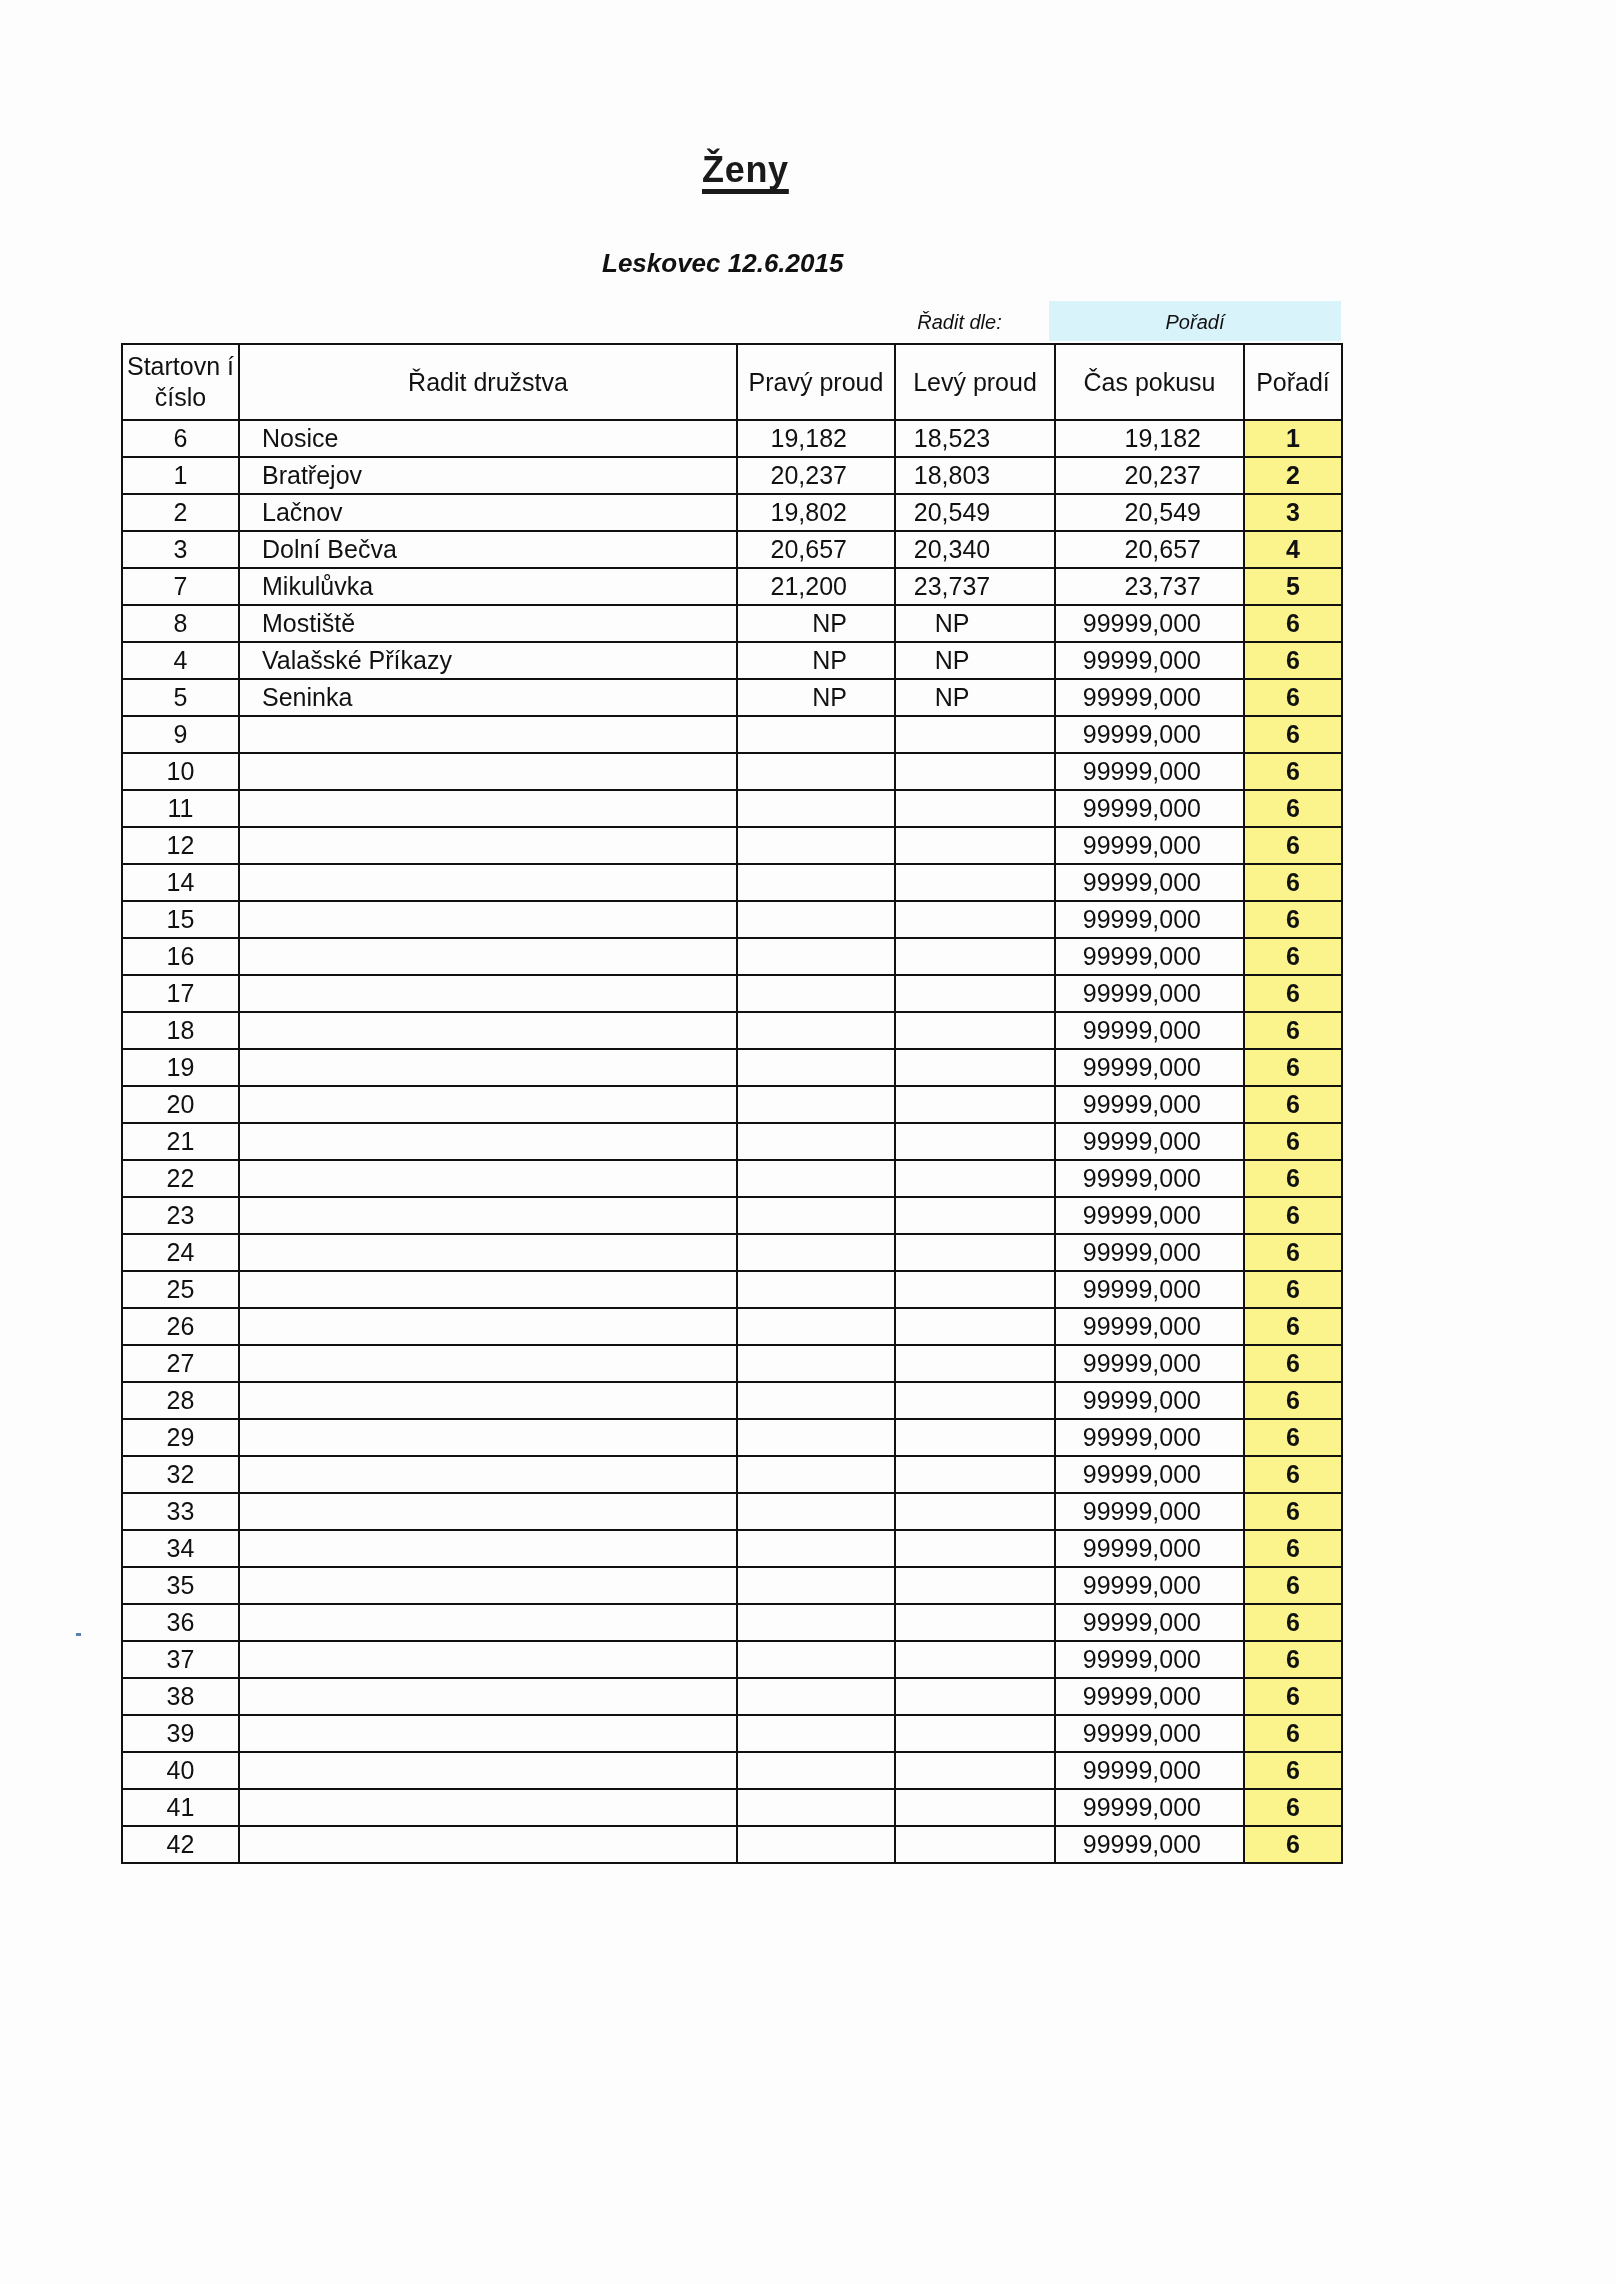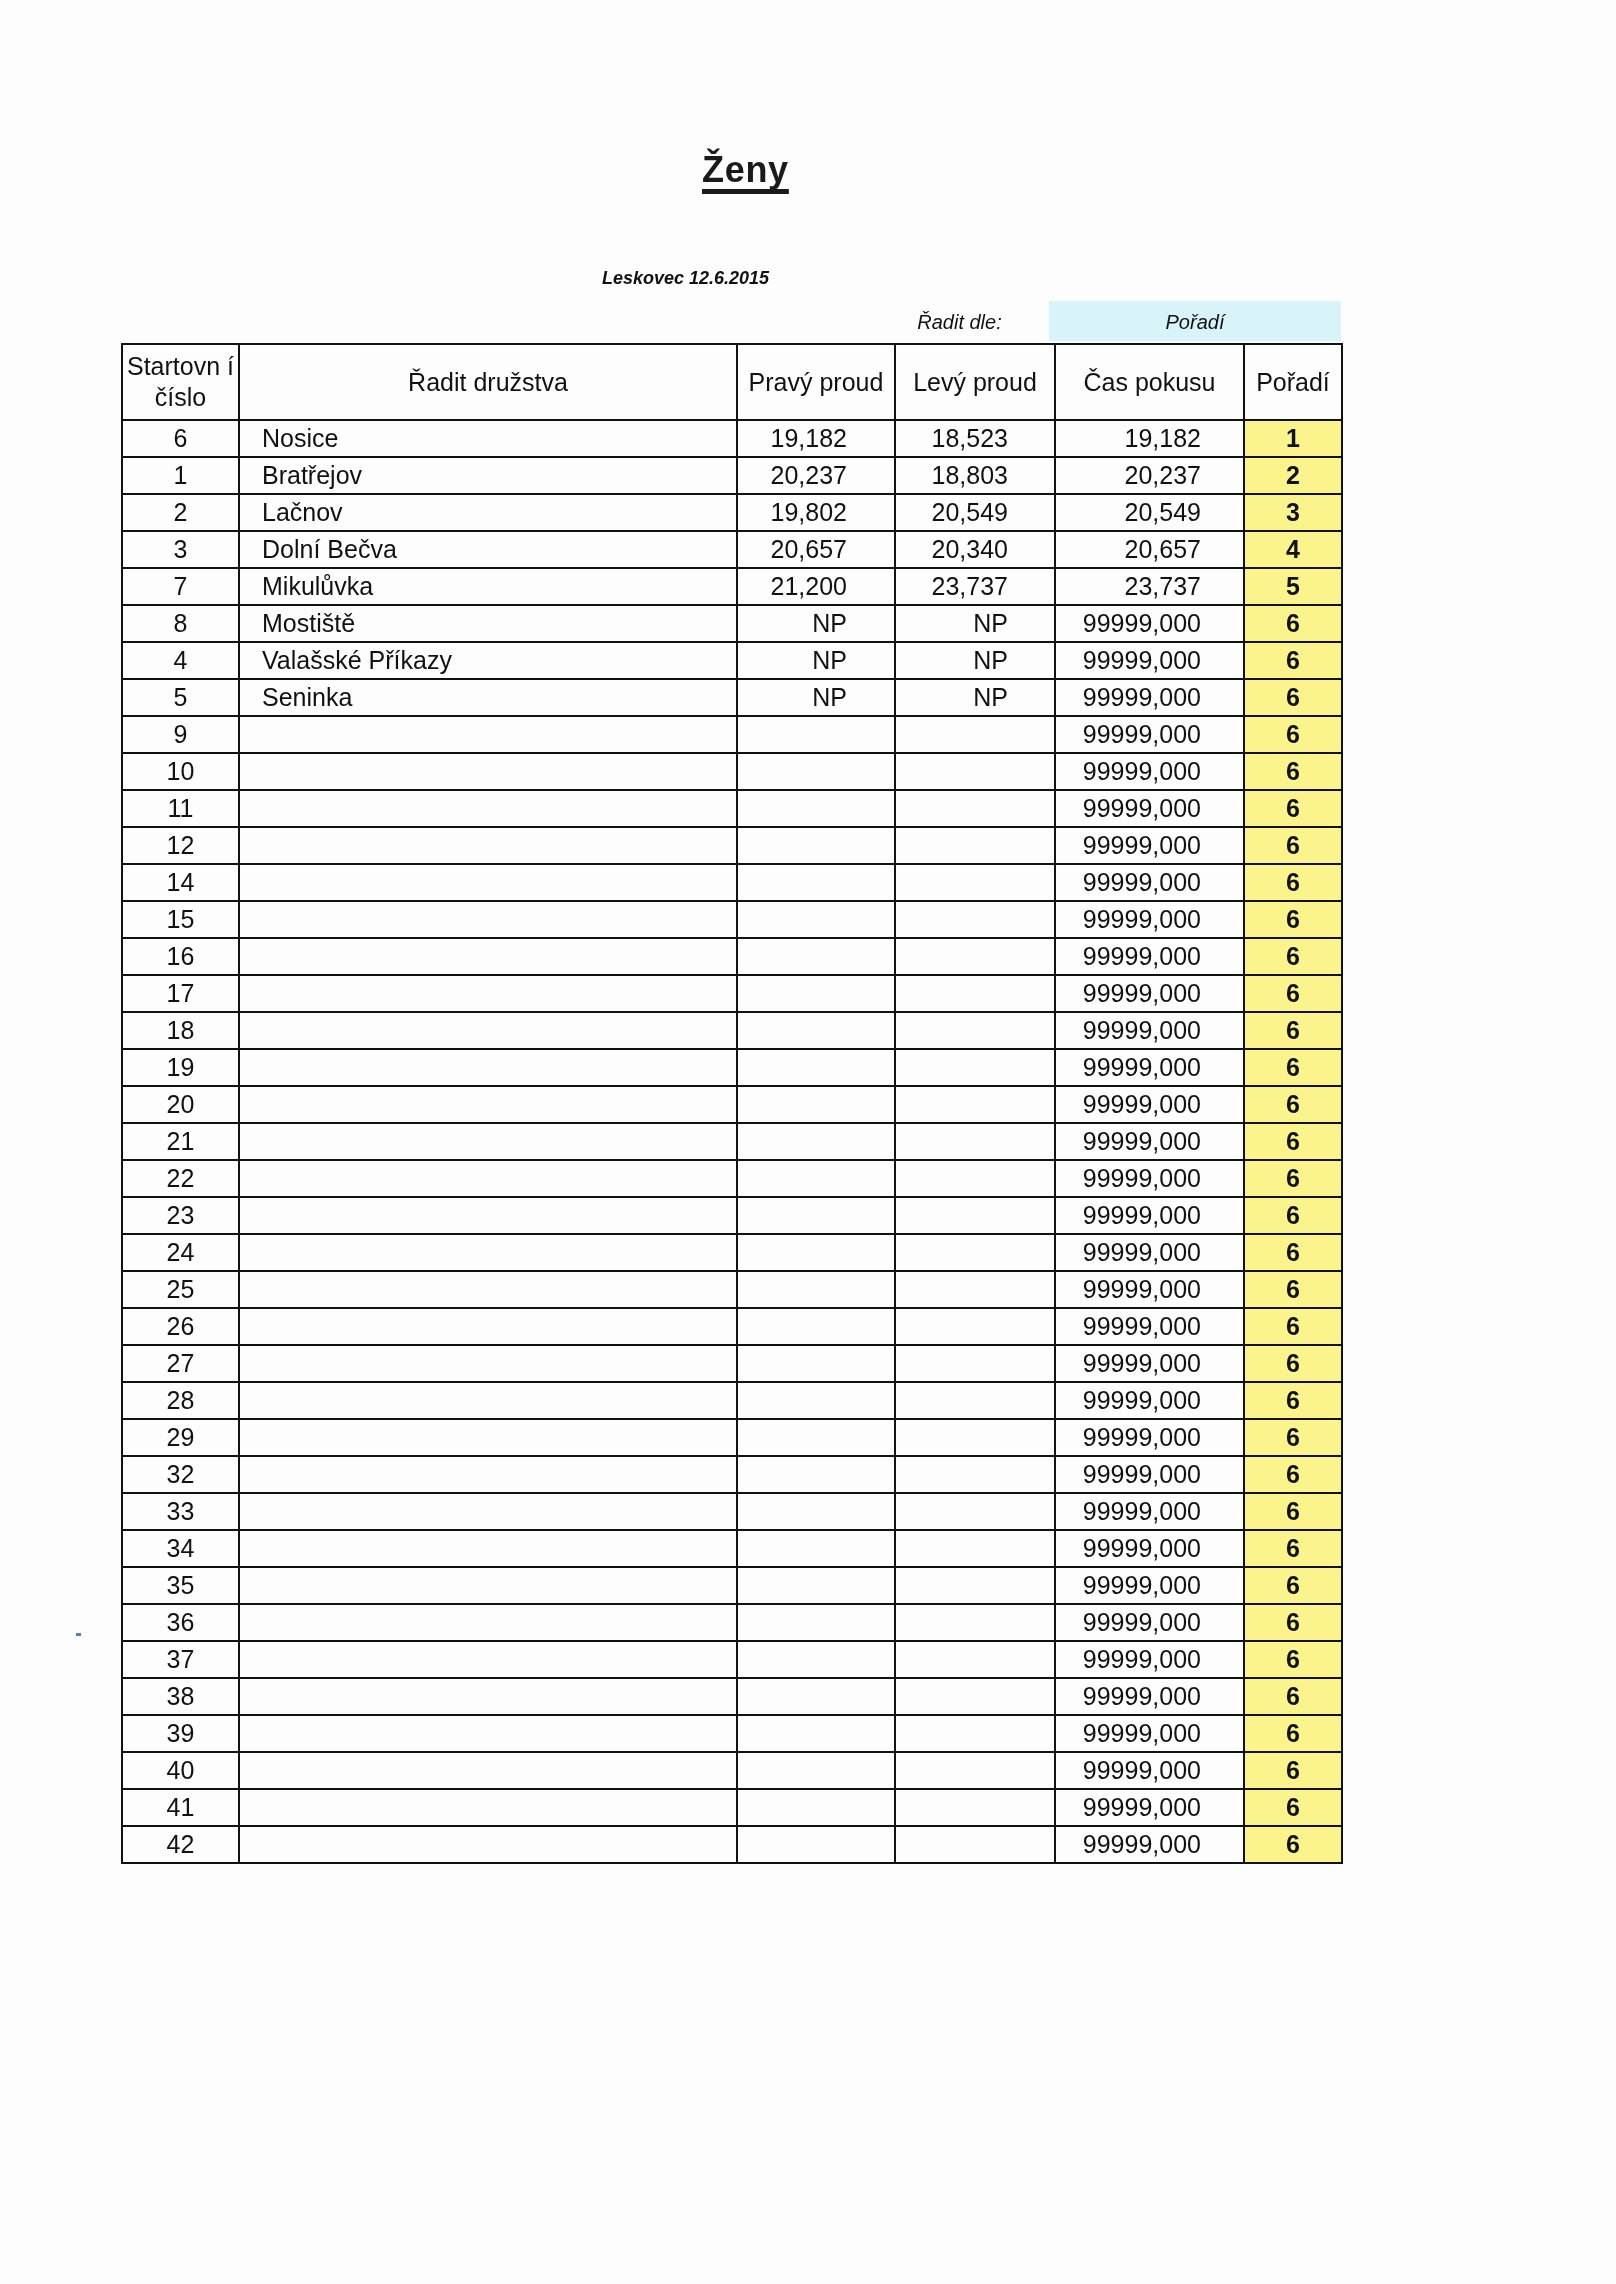--- a/index.html
+++ b/index.html
@@ -6,21 +6,21 @@
   body {
     width:1616px; height:2284px; background:#fdfdfd; position:relative; overflow:hidden;
     font-family:"Liberation Sans", sans-serif; color:#111;
   }
   .title {
     position:absolute; left:702px; top:149px; font-size:36px; font-weight:bold;
     text-decoration:underline; text-decoration-thickness:5.2px; text-underline-offset:6.5px;
     letter-spacing:0.7px; color:#1a1a1a;
   }
   .subtitle {
-    position:absolute; left:602px; top:268px; font-size:18px; font-weight:bold; font-style:italic;
+    position:absolute; left:602px; top:248px; font-size:26px; font-weight:bold; font-style:italic;
   }
   .sort-label {
     position:absolute; left:881px; top:311px; width:157px; text-align:center;
     font-size:20px; font-style:italic;
   }
   .sort-value {
     position:absolute; left:1049px; top:301px; width:292px; height:40px;
     background:#d9f3fb; text-align:center; line-height:43px; font-size:20px; font-style:italic;
   }
   table {
@@ -35,21 +35,21 @@
   th.c1 { white-space:normal; }
   col.c1 { width:117px; }
   col.c2 { width:498px; }
   col.c3 { width:158px; }
   col.c4 { width:160px; }
   col.c5 { width:189px; }
   col.c6 { width:98px; }
   .center { text-align:center; }
   .left { text-align:left; padding-left:22px;margin-left:35px; }
   .right { text-align:right; padding-right:47px; }
-  .right2 { text-align:right; padding-right:46px; }
+  .right2 { text-align:center; padding-right:46px; }
   .cas { text-align:right; padding-right:42px; }
   .rank { background:#fbf48d; text-align:center; font-weight:bold; }
   .scan-dot {
     position:absolute; left:76px; top:1633px; width:4.6px; height:2.6px; background:#5a7fa8;
   }
 </style>
 </head>
 <body>
 
 <div class="title">Ženy</div>

